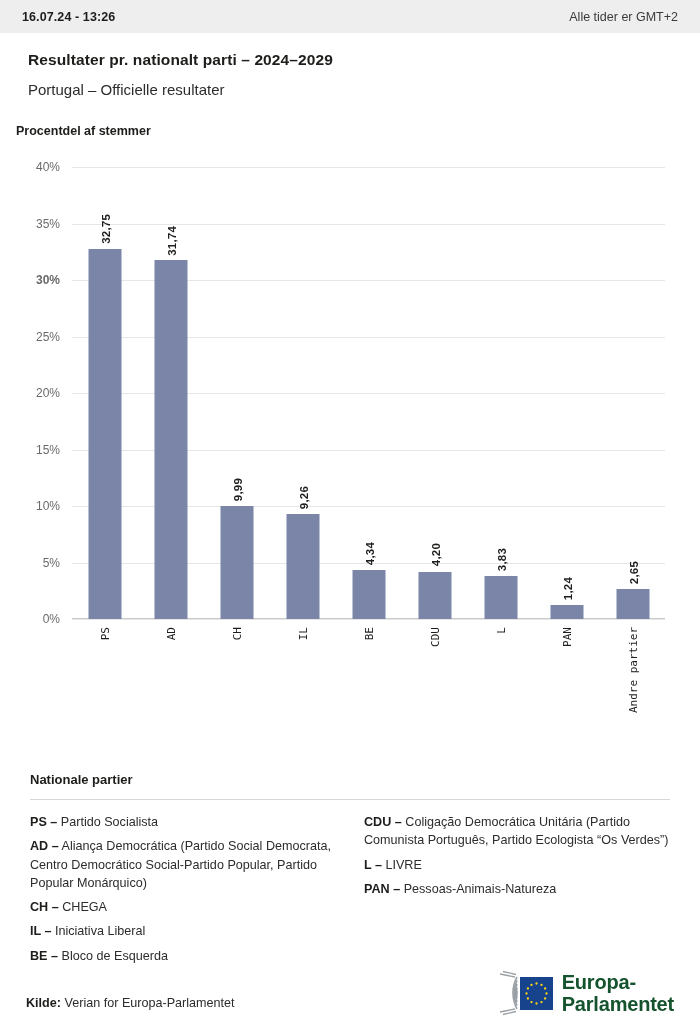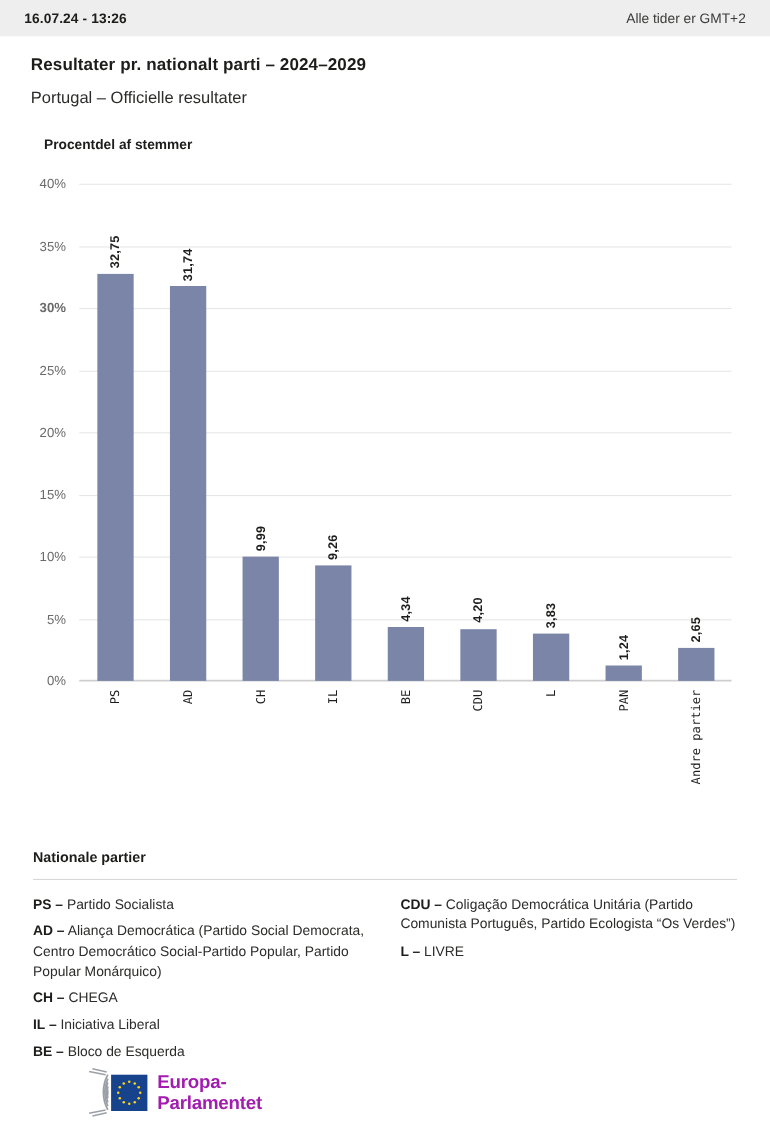--- a/index.html
+++ b/index.html
@@ -58,21 +58,21 @@
 
   
   .chart-block {
     position: relative;
     margin-top: 26px;
   }
   .chart-heading {
     font-size: 12.5px;
     font-weight: bold;
     color: #1d1d1b;
-    padding-left: 40px;
+    padding-left: 16px;
   }
   .plot-wrap {
     position: relative;
     height: 500px;
     margin-top: 18px;
   }
   
   .plot-area {
     position: absolute;
     left: 72px;
@@ -226,24 +226,24 @@
   }
   .ep-flag {
     position: absolute;
     right: 0;
     top: 7px;
     width: 33px;
     height: 33px;
     background: #17438d;
   }
   .ep-wordmark {
-    font-size: 17px;
+    font-size: 20px;
     font-weight: bold;
     line-height: 1.12;
-    color: #a21caf;
+    color: #14532d;
     letter-spacing: -.2px;
   }
 </style>
 </head>
 <body>
 
 <div class="topbar">
   <span class="topbar-date">16.07.24 - 13:26</span>
   <span class="topbar-tz">Alle tider er GMT+2</span>
 </div>
@@ -373,25 +373,29 @@
     <div class="legend-col" id="legend-left">
         <div class="legend-item"><b>PS –</b><span> Partido Socialista</span></div>
         <div class="legend-item"><b>AD –</b><span> Aliança Democrática (Partido Social Democrata, Centro Democrático Social-Partido Popular, Partido Popular Monárquico)</span></div>
         <div class="legend-item"><b>CH –</b><span> CHEGA</span></div>
         <div class="legend-item"><b>IL –</b><span> Iniciativa Liberal</span></div>
         <div class="legend-item"><b>BE –</b><span> Bloco de Esquerda</span></div>
       </div>
     <div class="legend-col" id="legend-right">
         <div class="legend-item"><b>CDU –</b><span> Coligação Democrática Unitária (Partido Comunista Português, Partido Ecologista “Os Verdes”)</span></div>
         <div class="legend-item"><b>L –</b><span> LIVRE</span></div>
+        <div class="legend-item"><b>PAN –</b><span> Pessoas-Animais-Natureza</span></div>
       </div>
   </div>
 </div>
 
 <div class="footer">
+  <div class="source">
+    <b>Kilde:</b><span> Verian for Europa-Parlamentet</span>
+  </div>
   <div class="ep-logo">
     <div class="ep-mark">
       <svg width="108" height="46" viewBox="0 0 108 46">
         <g fill="none" stroke="#9aa0a6" stroke-width="1.6">
           <path d="M72 7 A34 34 0 0 0 72 39"></path>
           <path d="M72 10.5 A30 30 0 0 0 72 35.5"></path>
           <path d="M72 14 A26 26 0 0 0 72 32"></path>
           <path d="M72 17.5 A22 22 0 0 0 72 28.5"></path>
           <path d="M72 21 A18 18 0 0 0 72 25"></path>
         </g>

